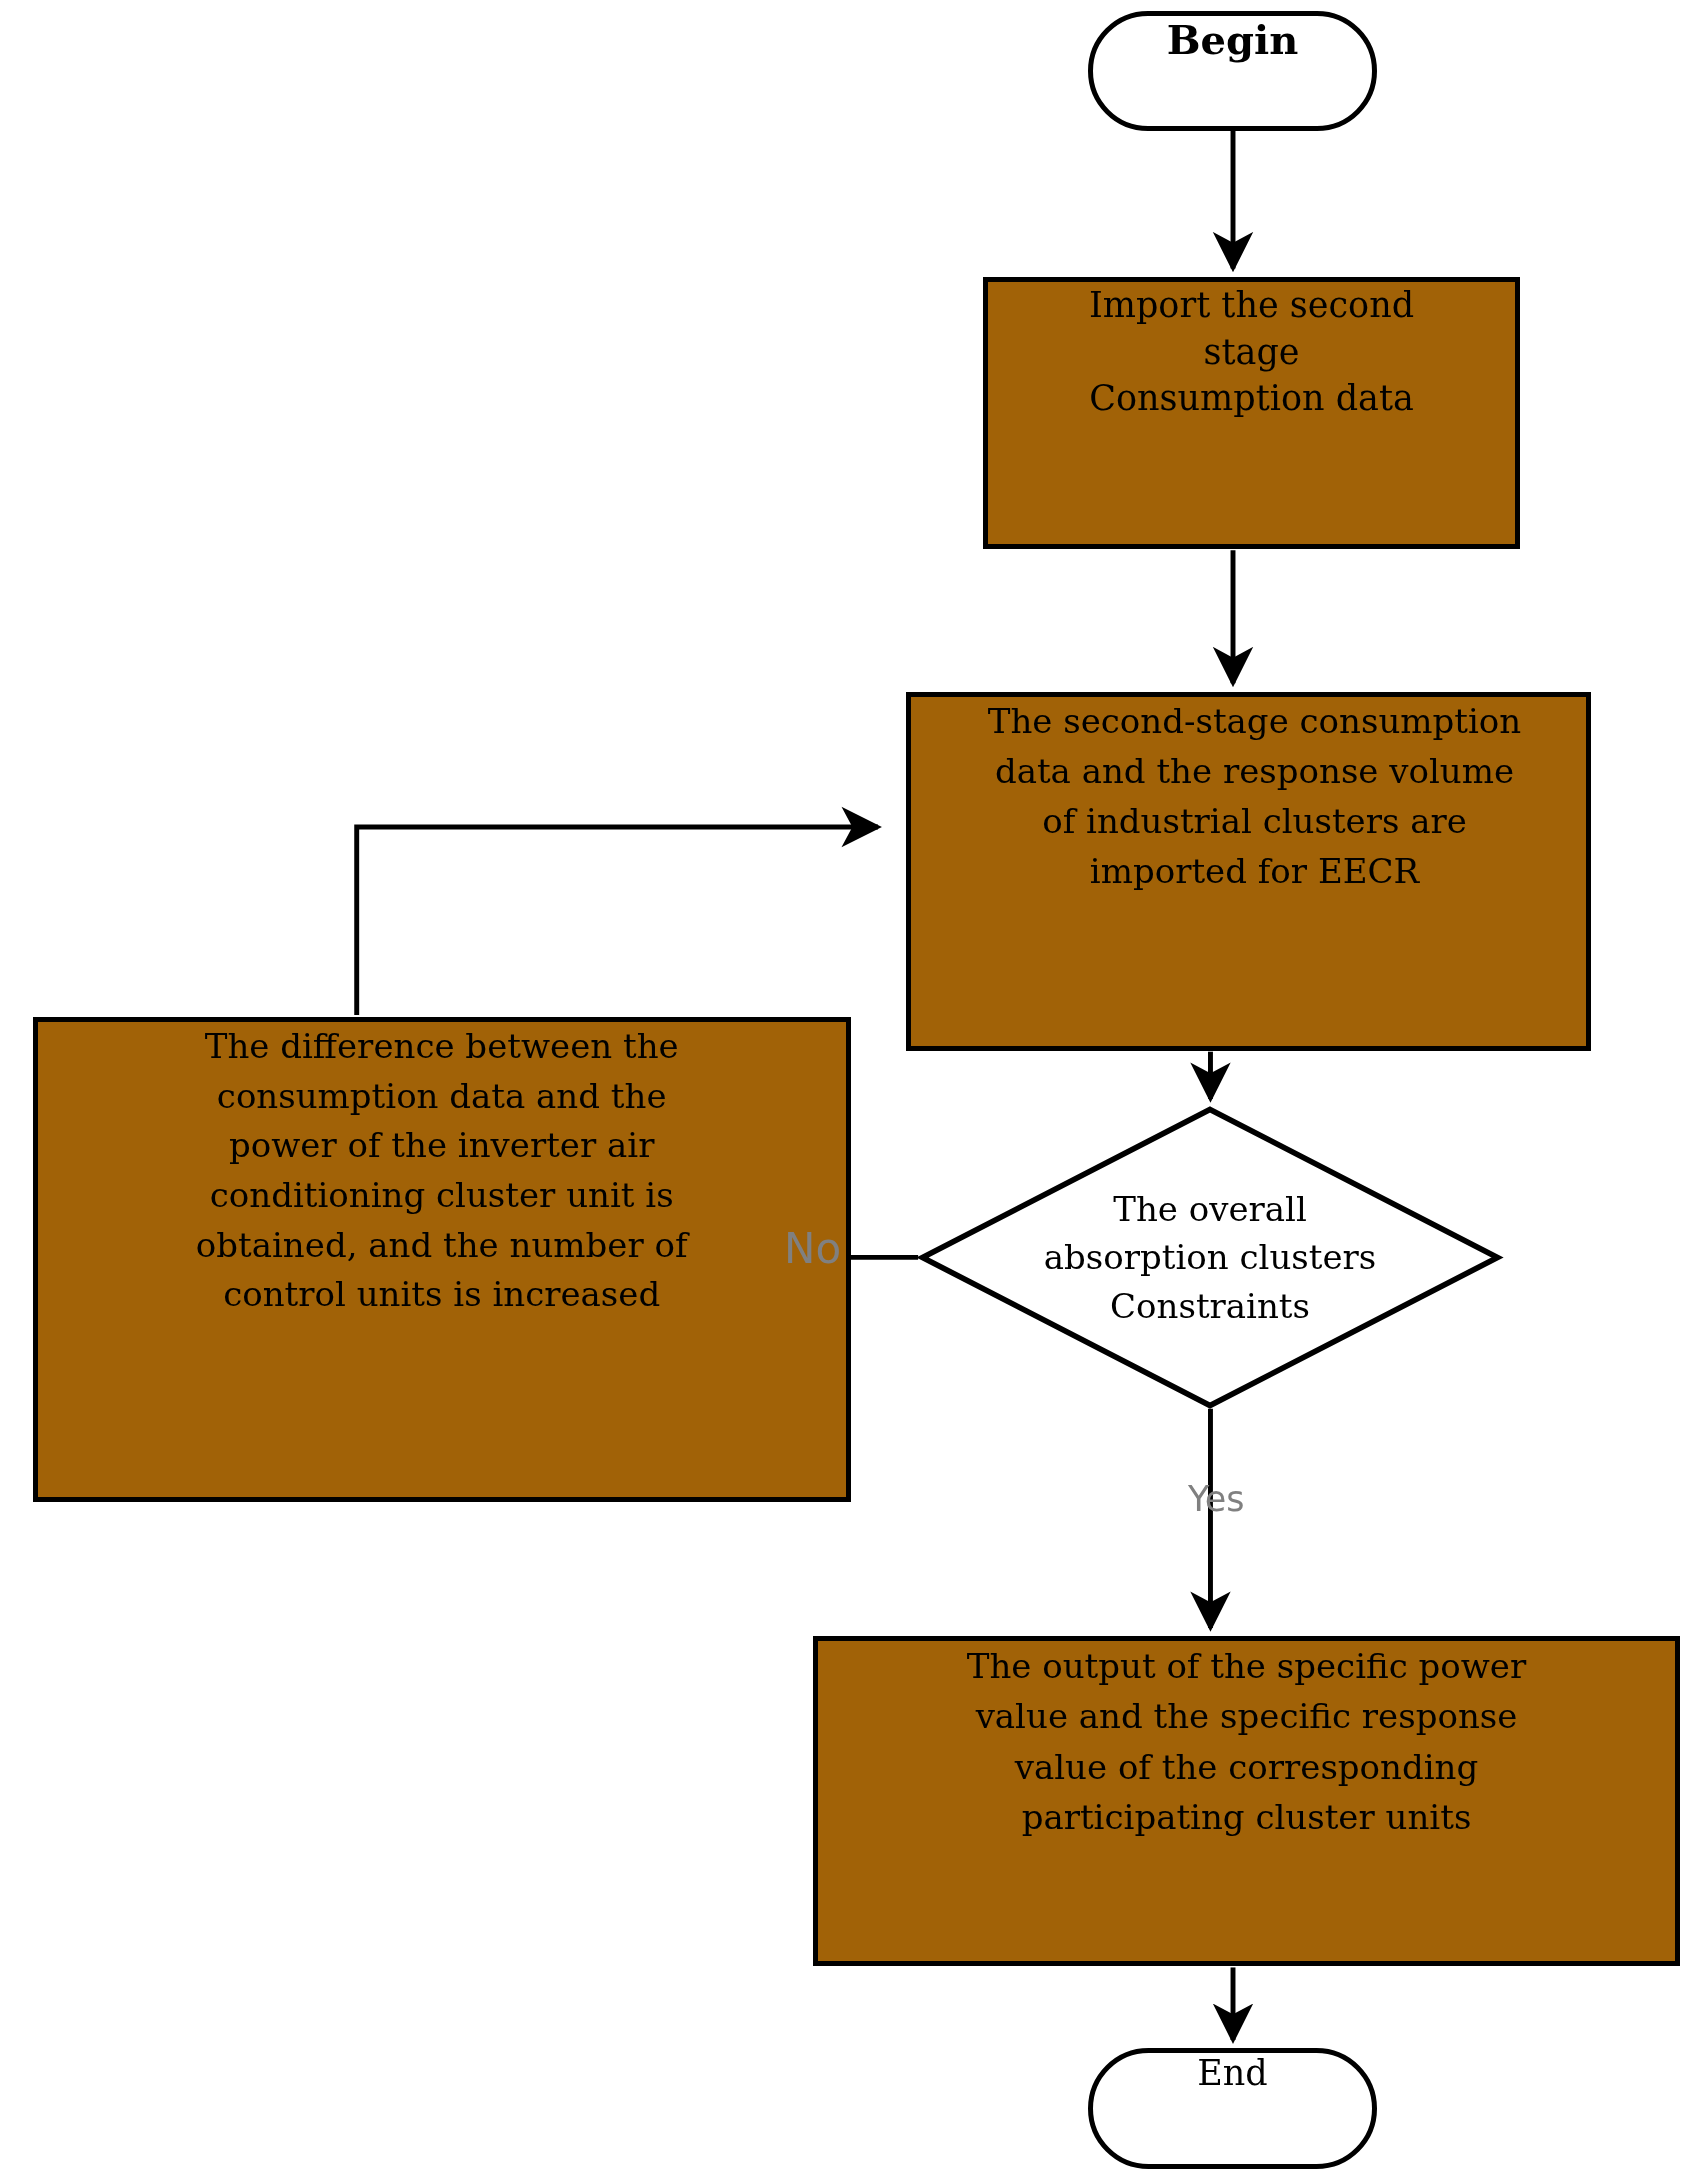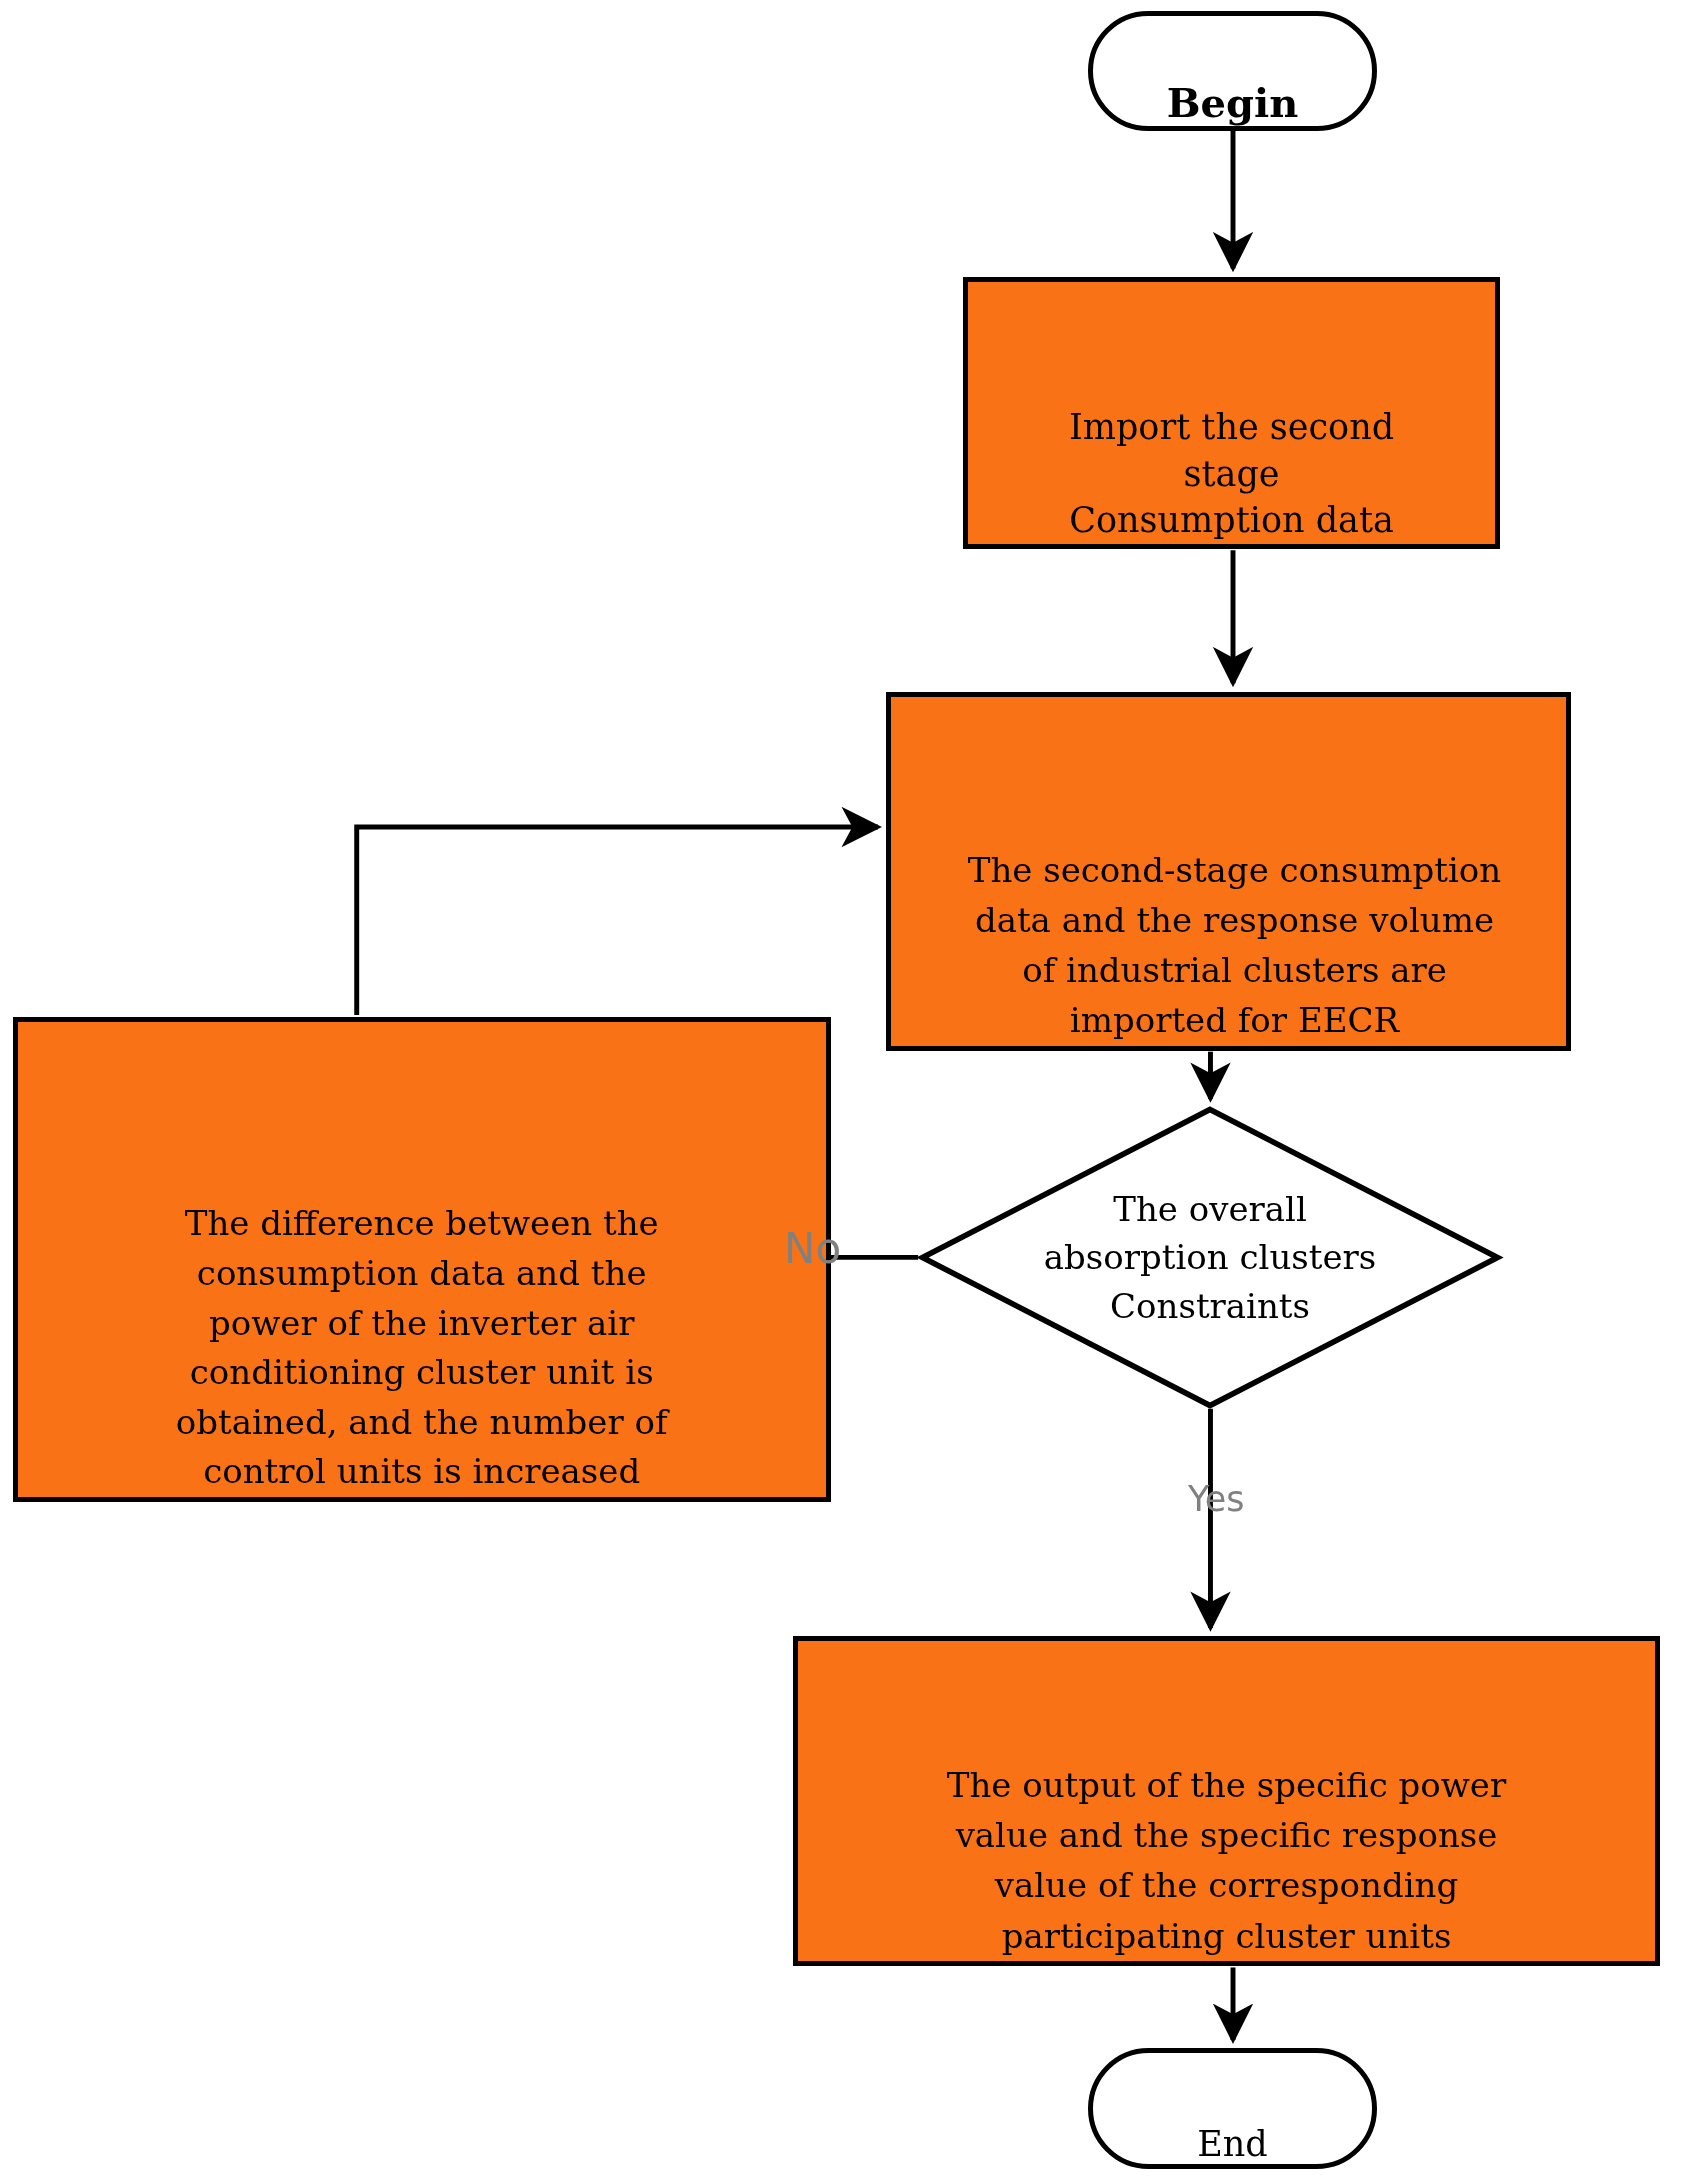--- a/index.html
+++ b/index.html
@@ -12,34 +12,35 @@
     width: 1682px;
     height: 2183px;
     background: #ffffff;
     overflow: hidden;
     font-family: "DejaVu Serif", "Liberation Serif", serif;
   }
   .node {
     position: absolute;
     box-sizing: border-box;
     display: flex;
-    align-items: flex-end;
+    align-items: flex-start;
     justify-content: center;
     text-align: center;
     color: #000000;
   }
   .terminal {
     border: 5px solid #000000;
     border-radius: 704px;
     background: #ffffff;
   }
   .terminal-begin { font-weight: bold; }
   .process {
     border: 5px solid #000000;
-    background: #f97316;
+    background: #a16207;
+    margin-left: 20px;
   }
   .node-text {
     display: block;
     width: 100%;
     padding: 0 7px;
     box-sizing: border-box;
     white-space: pre-line;
   }
   .diamond-wrap {
     position: absolute;

